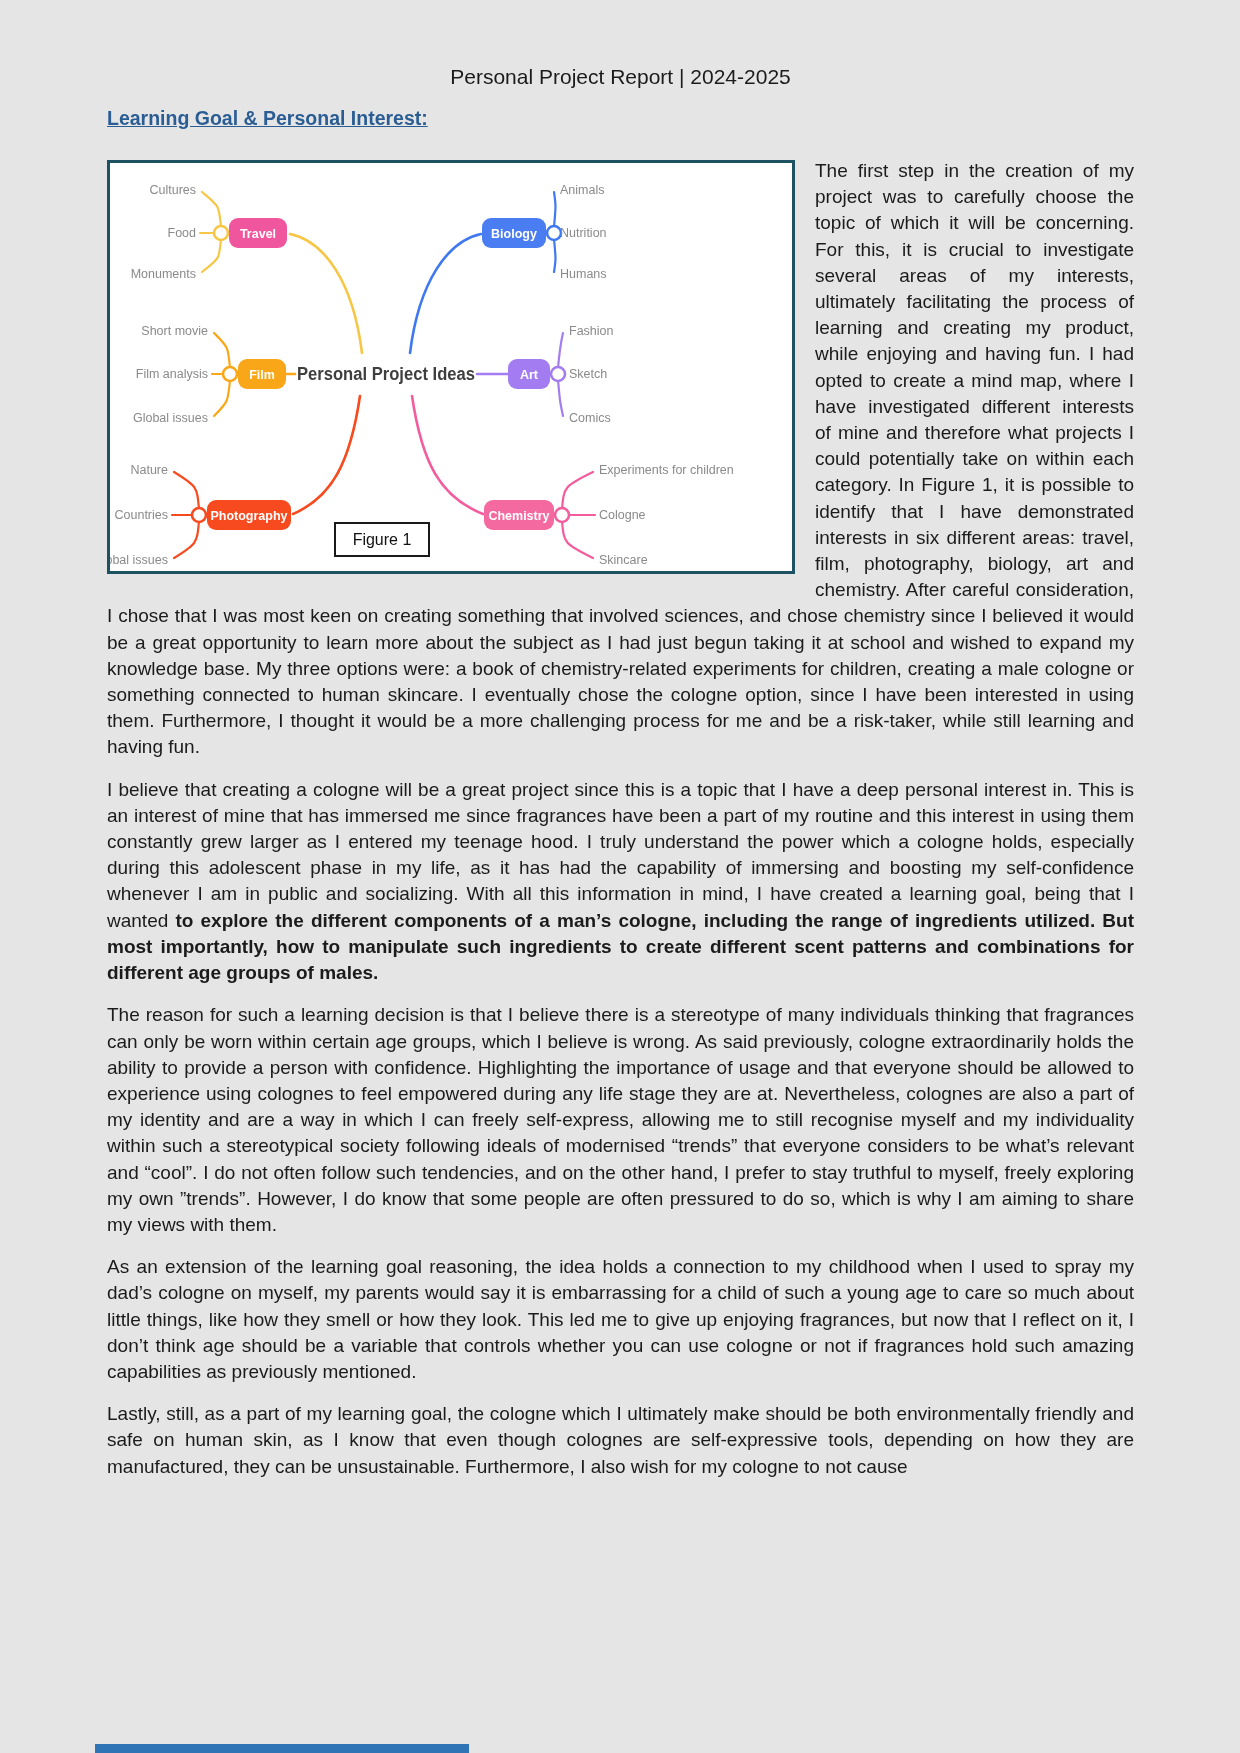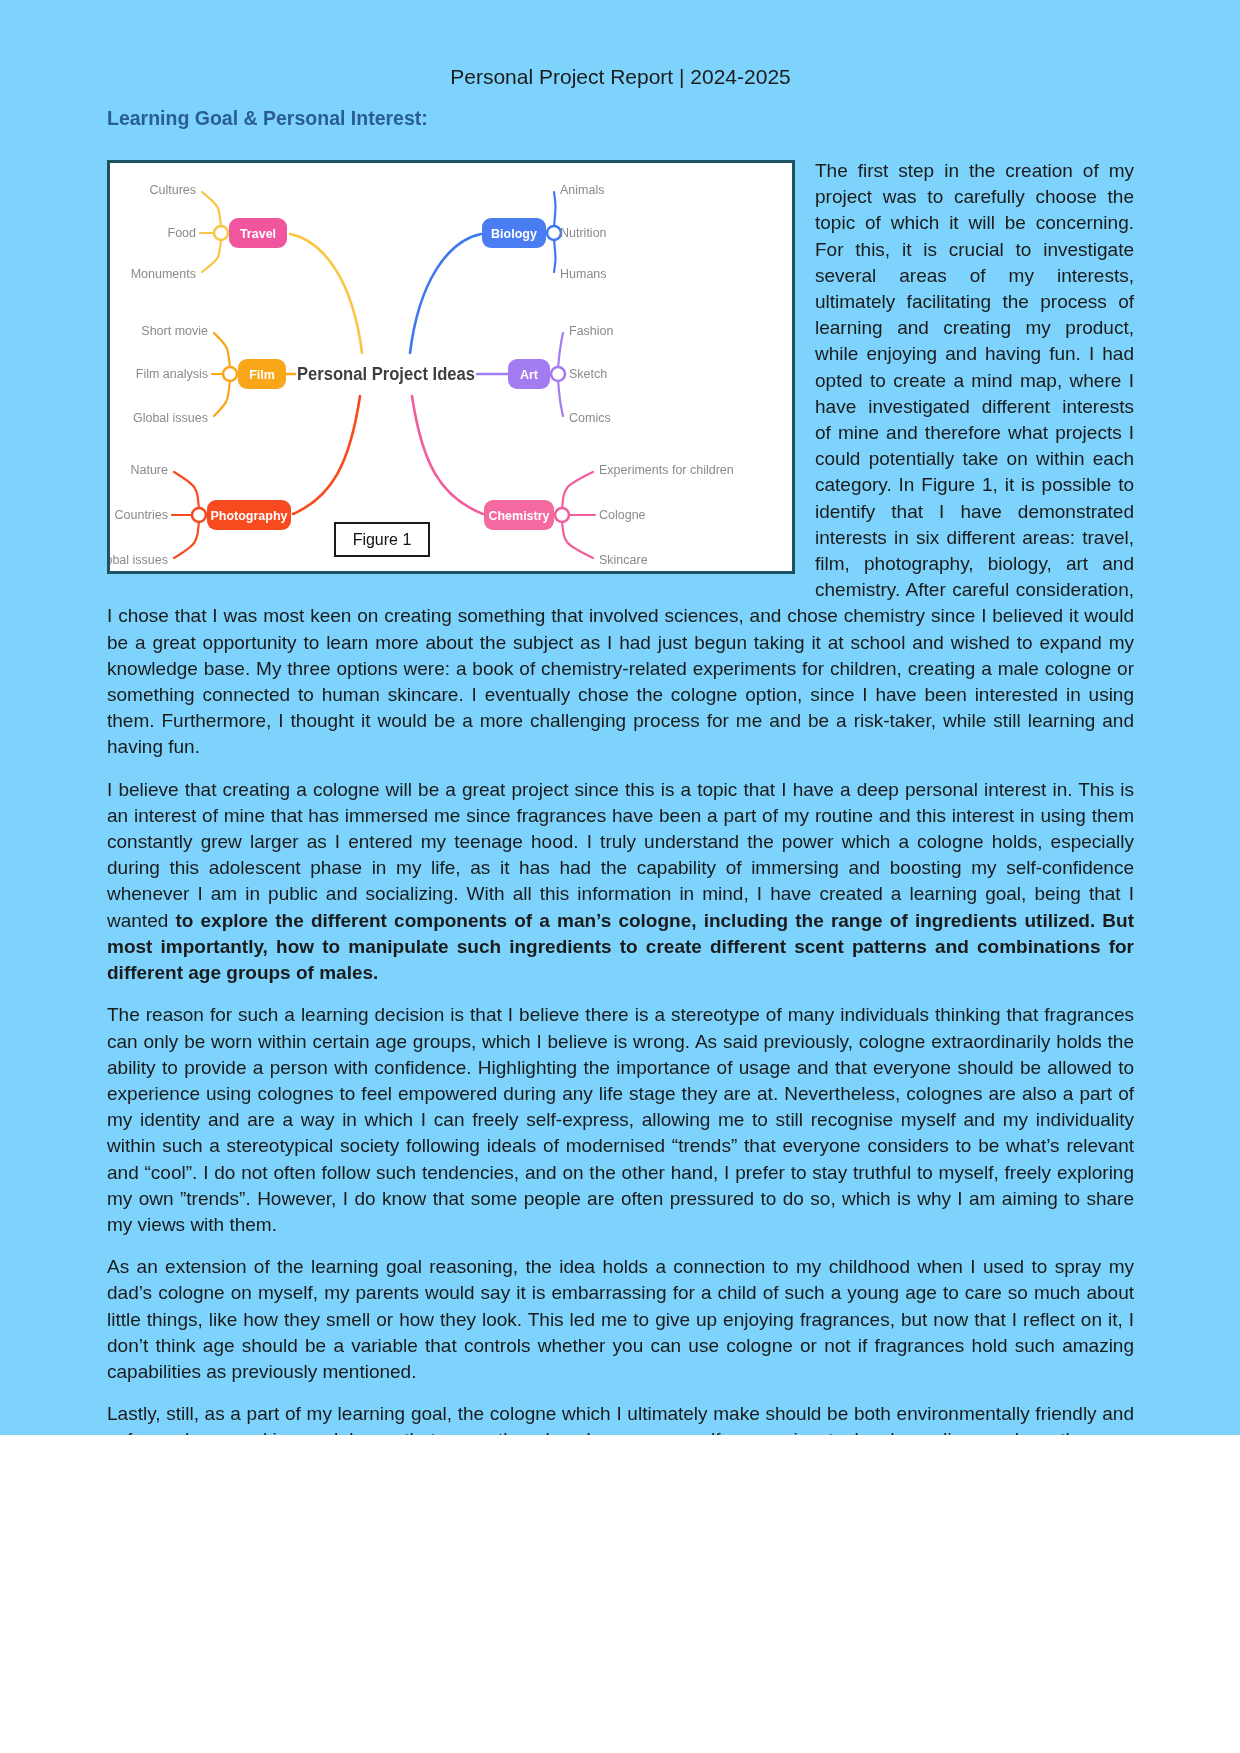--- a/index.html
+++ b/index.html
@@ -1,23 +1,23 @@
 <!DOCTYPE html>
 <html style="--heading_color: #2a5d94; --figure_border: #1d5263; --bottom_bar: #2f74b5; --mindmap_center_text_color: #3f3f3f; --mindmap_leaf_text_color: #8a8a8a;"><head>
 <meta charset="utf-8">
 <style>
   html,body{margin:0;padding:0;background:#ffffff;}
   .page{
-    position:relative;width:1240px;height:1435px;box-sizing:border-box;
-    padding:64px 106px 16px 107px;background:#7dd3fc;overflow:hidden;
+    position:relative;width:1240px;height:1753px;box-sizing:border-box;
+    padding:64px 106px 16px 107px;background:#e5e5e5;overflow:hidden;
     font-family:"Liberation Sans",sans-serif;color:#1b1b1b;
   }
   .doc-header{text-align:center;font-size:21px;line-height:26px;margin-bottom:15px;}
   .section-heading{
-    font-size:19.5px;line-height:27px;font-weight:bold;
+    font-size:19.5px;line-height:27px;font-weight:bold;text-decoration:underline;
     color:var(--heading_color,#2a5d94);margin-bottom:26px;
   }
   .para{font-size:19px;line-height:26.2px;text-align:justify;margin:0 0 16px 0;}
   .figure-box{
     float:left;width:688px;height:414px;box-sizing:border-box;
     border:3px solid var(--figure_border,#1d5263);background:#fff;
     margin:2px 20px 6px 0;
   }
   .figure-box svg{display:block;width:100%;height:100%;}
   .bottom-bar{

